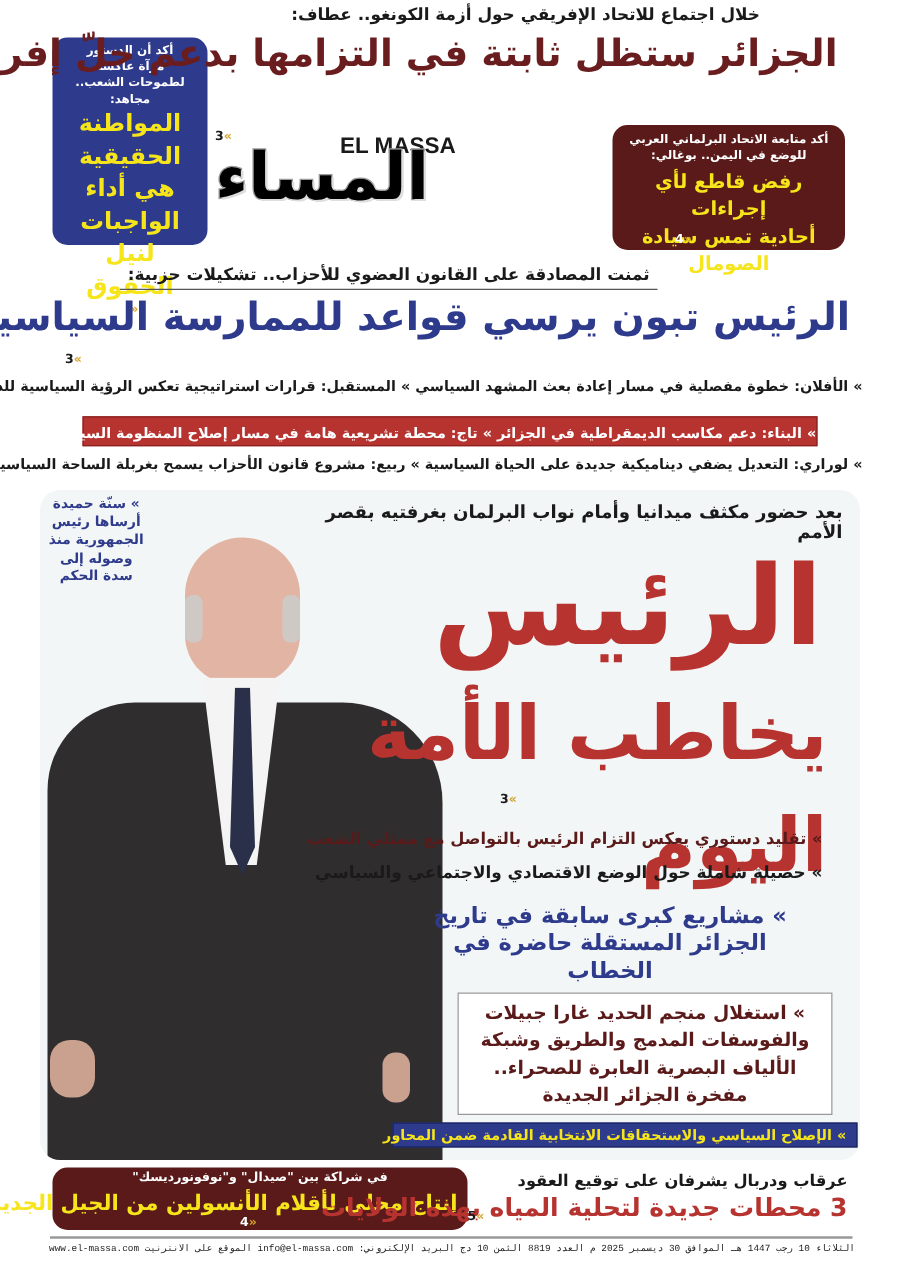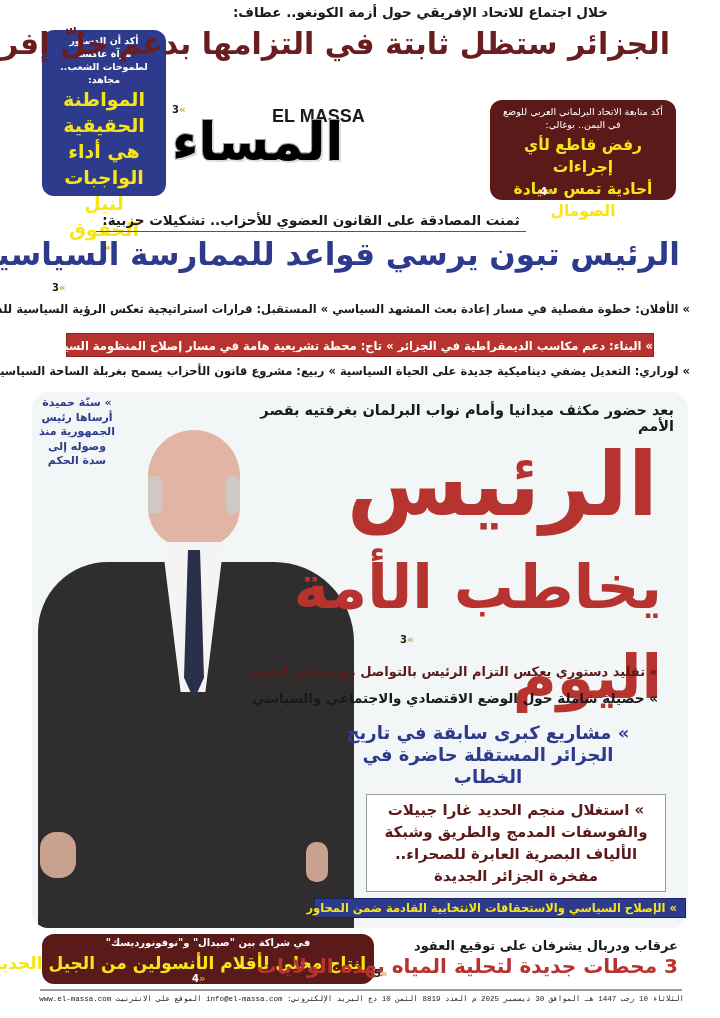--- a/index.html
+++ b/index.html
@@ -22,21 +22,21 @@
   
   #masthead { left: 172px; top: 98px; width: 300px; height: 96px; }
   #mast-latin { left: 100px; top: 8px; font-family: "Liberation Sans", sans-serif; font-weight: bold; font-size: 18px; color: #1a1a1a; }
   #mast-ref { left: 0px; top: 6px; font-size: 10px; font-weight: bold; }
   #mast-arabic { left: 0; top: 16px; width: 300px; height: 56px; text-align: left; font-size: 52px; line-height: 56px; font-weight: bold; color: #000; letter-spacing: -2px;
     -webkit-text-stroke: 2px #9a9a9a; paint-order: stroke fill; text-shadow: 0 0 0 #ccc, 2px 2px 0 #ddd; }
   #mast-tagline { left: 8px; top: 74px; width: 286px; height: 20px; background: #e9f1ef; border-radius: 10px; text-align: center; font-size: 10px; line-height: 20px; font-style: italic; color: #333; }
 
   
   #box-right { left: 490px; top: 100px; width: 186px; height: 100px; background: #5a1a1a; border-radius: 12px; text-align: center; padding: 5px 6px; }
-  #box-right .kicker { color: #fff; font-size: 9.5px; line-height: 13px; font-weight: normal; }
+  #box-right .kicker { color: #fff; font-size: 9.5px; line-height: 13px; font-weight: bold; }
   #box-right .headline { color: #f6e51a; font-size: 15.5px; line-height: 22px; font-weight: bold; margin-top: 3px; letter-spacing: -0.5px; }
   #box-right .ref { position: absolute; left: 50px; bottom: 3px; color: #fff; }
 
   
   #sec-kicker { left: 96px; top: 212px; width: 430px; text-align: center; font-size: 13.5px; font-weight: bold; border-bottom: 1px solid #555; padding-bottom: 3px; }
   #sec-headline { left: 40px; top: 236px; width: 640px; text-align: center; font-size: 31px; font-weight: bold; color: #2e3a8c; letter-spacing: -1.5px; white-space: nowrap; }
   #sec-ref { left: 52px; top: 282px; }
 
   
   .party-line { left: 30px; width: 660px; text-align: center; font-size: 11.5px; font-weight: bold; white-space: nowrap; letter-spacing: -0.3px; }

